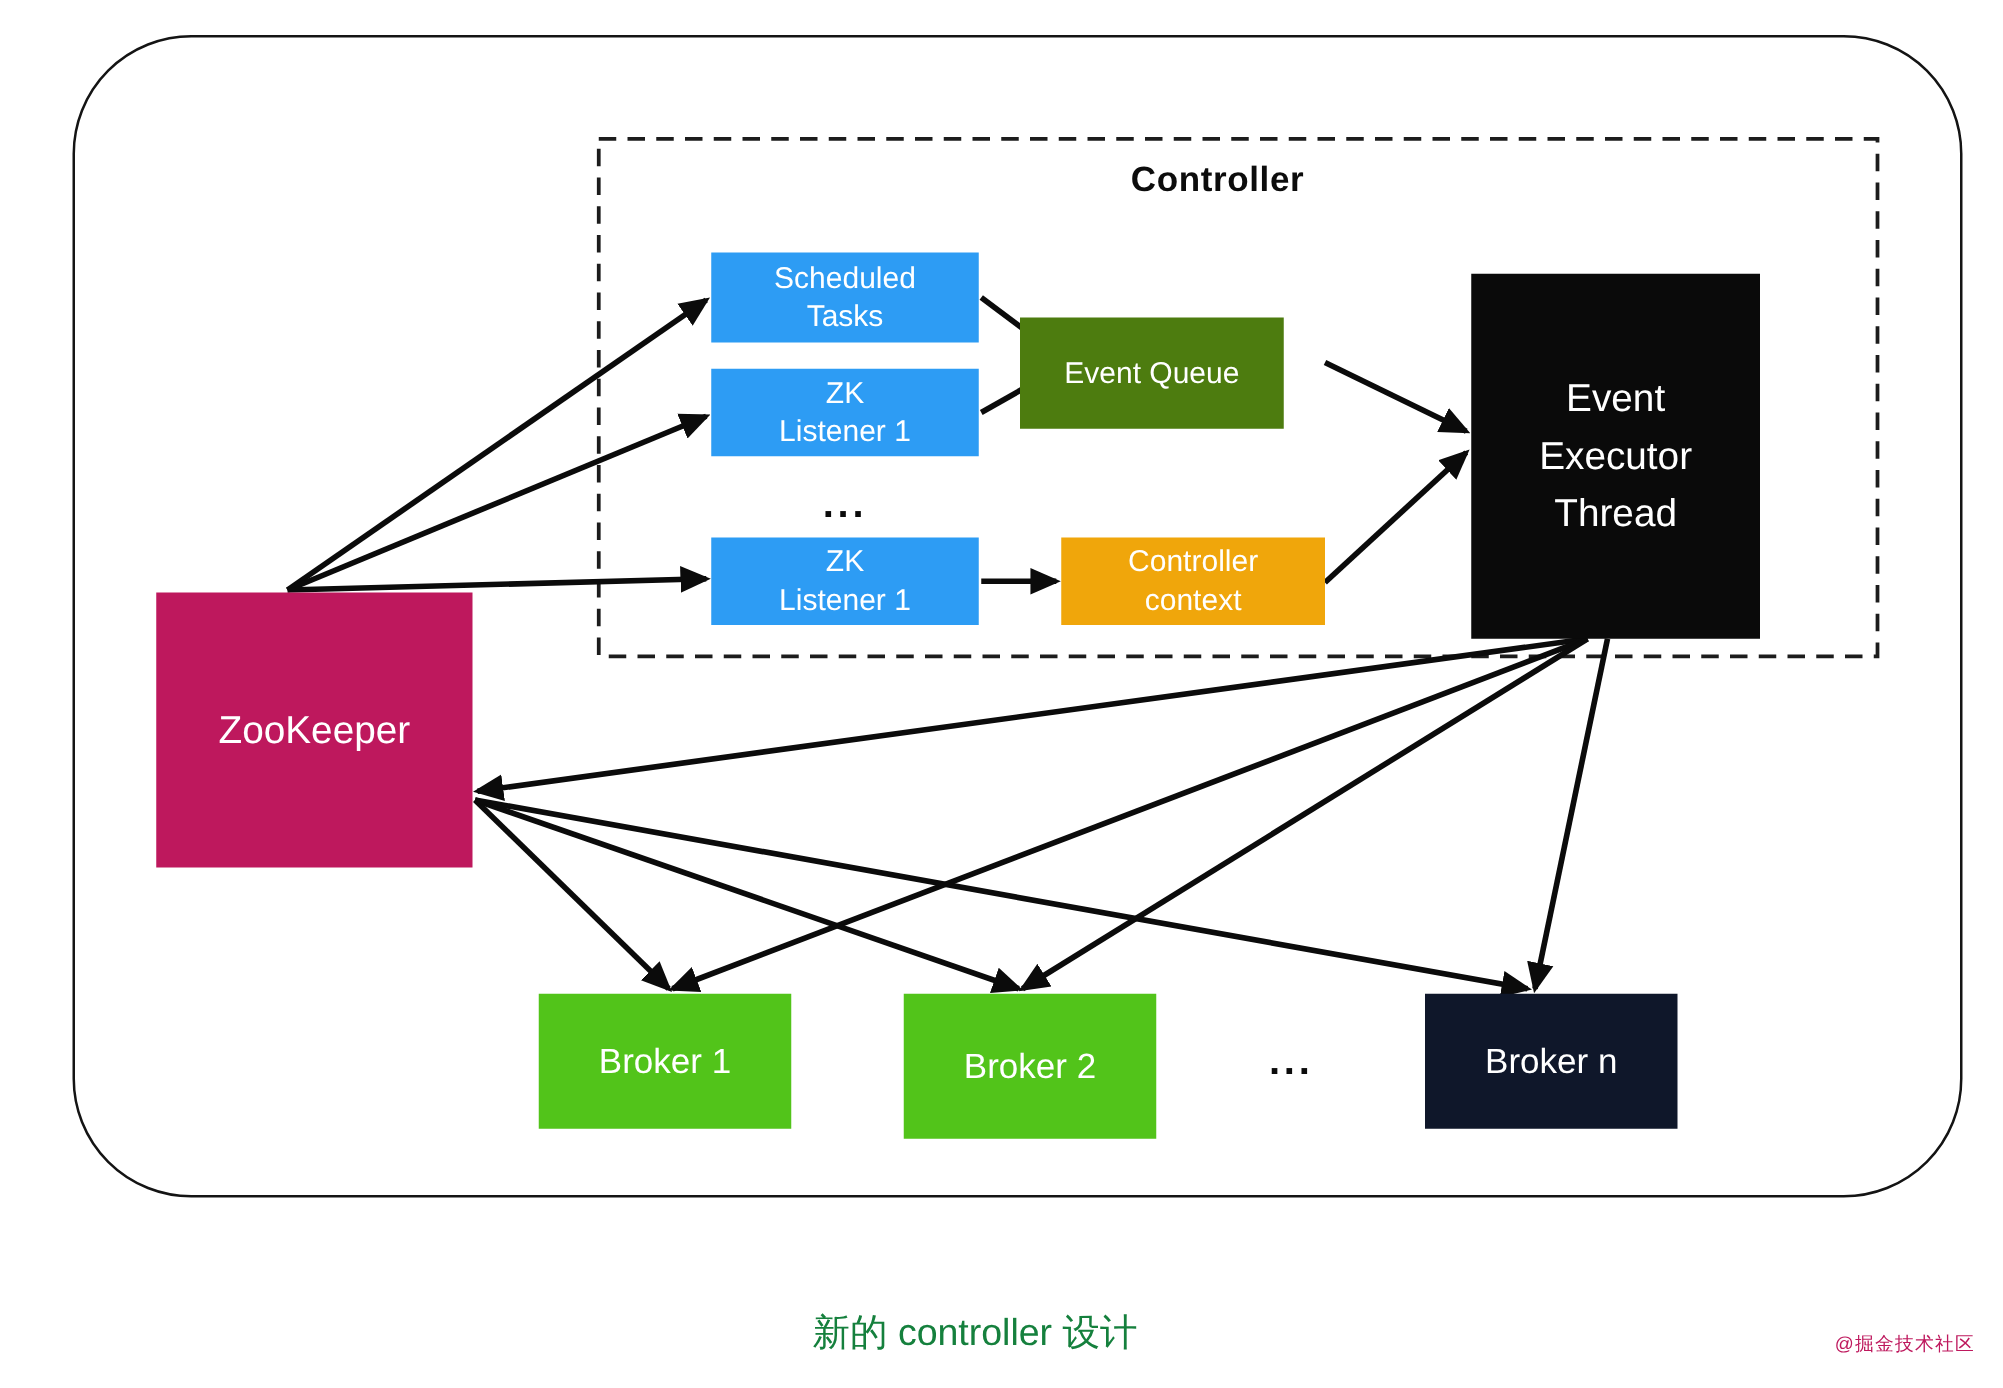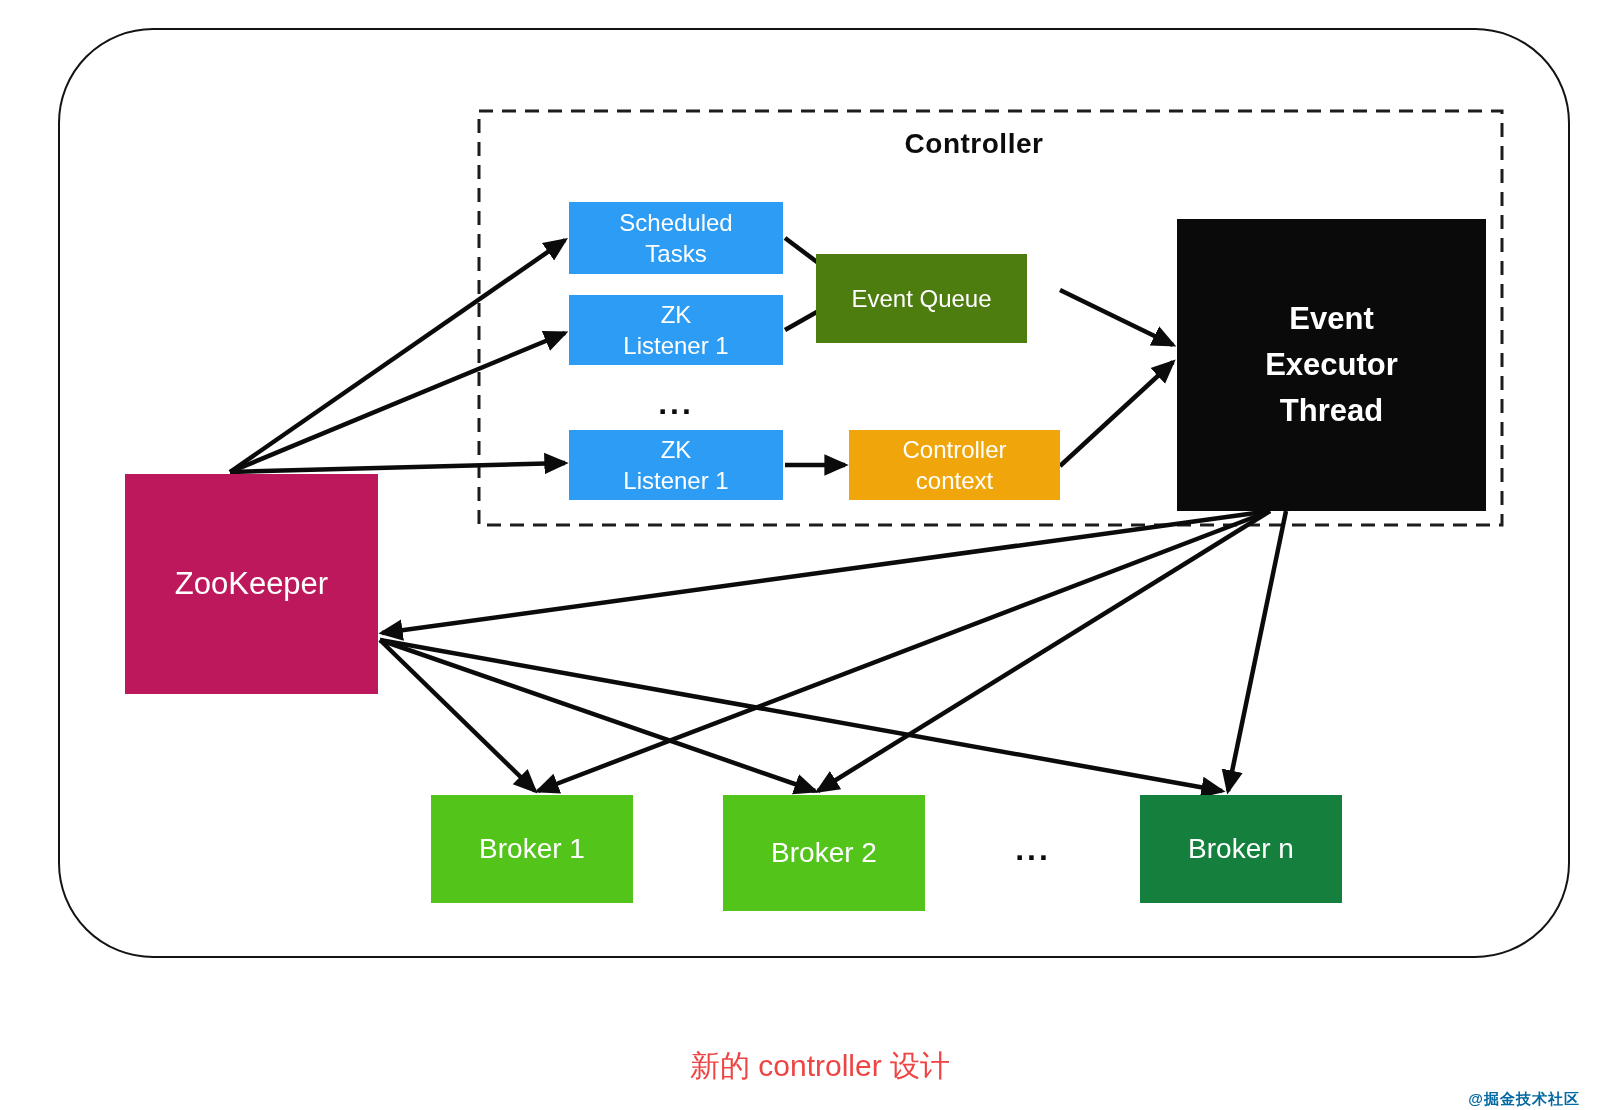--- a/index.html
+++ b/index.html
@@ -26,26 +26,26 @@
   .blue-box{font-size:24px;line-height:31px;}
   .orange-box{font-size:24px;line-height:31px;}
   .black-box{font-size:31px;line-height:46px;background:#0a0a0a;}
   .pink-box{font-size:31px;}
   .green-box{font-size:28px;}
   .ellipsis{
     position:absolute;color:#0b0b0b;font-weight:bold;font-size:32px;letter-spacing:3px;
     transform:translate(-50%,-50%);
   }
   .caption{
-    position:absolute;left:820px;top:1046px;transform:translateX(-50%);
-    font-size:30px;color:#ef4444;white-space:nowrap;
+    position:absolute;left:780px;top:1046px;transform:translateX(-50%);
+    font-size:30px;color:#15803d;white-space:nowrap;
   }
   .watermark{
-    position:absolute;right:22px;top:1066px;font-size:15px;font-weight:bold;
-    color:#0369a1;letter-spacing:1px;white-space:nowrap;margin-top:24px;
+    position:absolute;right:22px;top:1066px;font-size:15px;font-weight:normal;
+    color:#be185d;letter-spacing:1px;white-space:nowrap;
   }
 </style>
 </head>
 <body>
 
 <div id="canvas">
 
   <div class="outer-frame"></div>
 
   <svg id="edges-svg" width="1602" height="1110" viewBox="0 0 1602 1110">
@@ -95,40 +95,40 @@
 
   <div class="node orange-box" style="left: 816px; top: 254px; width: 211px; height: 89px; background: #4d7c0f;">
     <span class="ln">Event Queue</span>
   </div>
 
   <div class="node orange-box" style="left: 849px; top: 430px; width: 211px; height: 70px; background: rgb(240, 166, 11);">
     <span class="ln">Controller</span>
     <span class="ln">context</span>
   </div>
 
-  <div class="node black-box" style="left: 1177px; top: 219px; width: 309px; height: 292px; background: rgb(10, 10, 10); font-weight: bold;">
+  <div class="node black-box" style="left: 1177px; top: 219px; width: 231px; height: 292px; background: rgb(10, 10, 10);">
     <span class="ln">Event</span>
     <span class="ln">Executor</span>
     <span class="ln">Thread</span>
   </div>
 
   <div class="node pink-box" style="left: 125px; top: 474px; width: 253px; height: 220px; background: #be185d;">
     <span class="ln">ZooKeeper</span>
   </div>
 
   <div class="node green-box" style="left: 431px; top: 795px; width: 202px; height: 108px; background: rgb(82, 196, 26);">
     <span class="ln">Broker 1</span>
   </div>
 
   <div class="node green-box" style="left: 723px; top: 795px; width: 202px; height: 116px; background: rgb(82, 196, 26);">
     <span class="ln">Broker 2</span>
   </div>
 
   <div class="ellipsis" style="left:1033px;top:849px;">...</div>
 
-  <div class="node green-box" style="left: 1140px; top: 795px; width: 202px; height: 108px; background: #15803d;">
+  <div class="node green-box" style="left: 1140px; top: 795px; width: 202px; height: 108px; background: #0f172a;">
     <span class="ln">Broker n</span>
   </div>
 
   <div class="caption">新的 controller 设计</div>
   <div class="watermark">@掘金技术社区</div>
 
 </div>
 
 </body></html>

